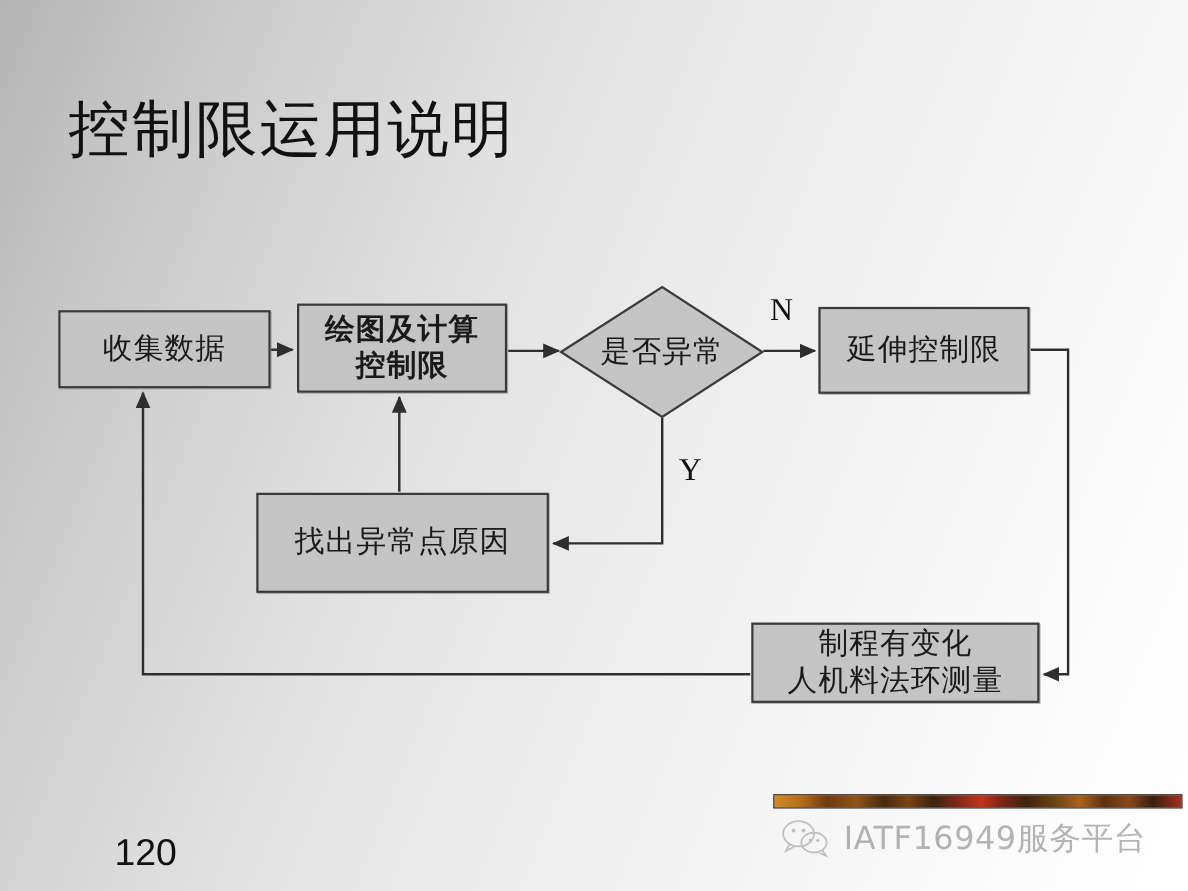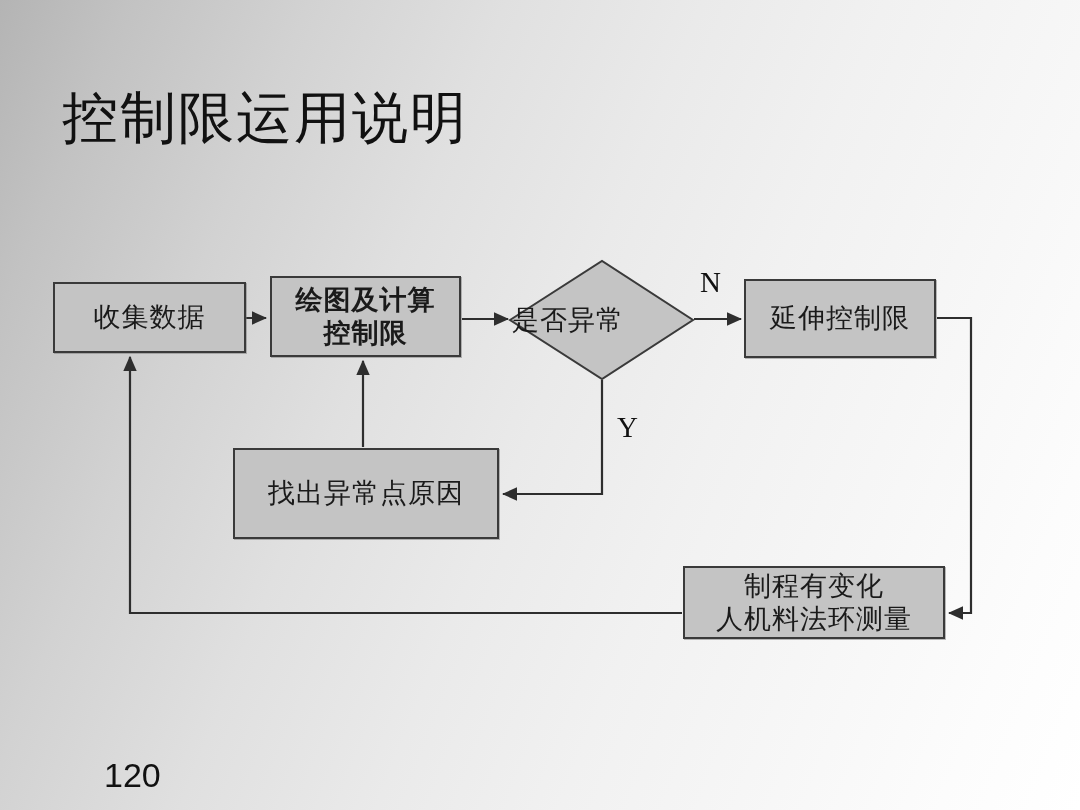--- a/index.html
+++ b/index.html
@@ -74,21 +74,21 @@
   #node-extend  { left: 744px; top: 279px; width: 192px; height: 79px; text-align: right; }
   #node-cause   { left: 233px; top: 448px; width: 266px; height: 91px; }
   #node-change  { left: 683px; top: 566px; width: 262px; height: 73px; }
 
   
   #decision-label {
     position: absolute;
     left: 512px;
     top: 303px;
     width: 180px;
-    text-align: left;
+    text-align: center;
     color: #1a1a1a;
     font-family: "DejaVu Serif", "Liberation Serif", serif;
     font-size: 27px;
     letter-spacing: 1px;
     line-height: 34px;
     pointer-events: none;
   }
   
   .branch-label {
     position: absolute;
@@ -223,14 +223,30 @@
       <span>制程有变化</span>
       <span>人机料法环测量</span>
     </div>
   </div>
 
   <div class="branch-label" id="label-n">N</div>
   <div class="branch-label" id="label-y">Y</div>
 
   <div id="page-number">120</div>
 
+  <div id="brand">
+    <div id="brand-bar"></div>
+    <div id="brand-row">
+      <svg id="wechat-icon" viewBox="0 0 46 36" xmlns="http://www.w3.org/2000/svg">
+        <ellipse cx="17" cy="14" rx="14" ry="11.5" fill="none" stroke="#8a8a8a" stroke-width="1.6"></ellipse>
+        <path d="M 9 23 L 5.5 29.5 L 12.5 26" fill="none" stroke="#8a8a8a" stroke-width="1.6"></path>
+        <circle cx="12.5" cy="11" r="1.8" fill="#8a8a8a"></circle>
+        <circle cx="21.5" cy="11" r="1.8" fill="#8a8a8a"></circle>
+        <ellipse cx="31" cy="22" rx="11.5" ry="9" fill="none" stroke="#8a8a8a" stroke-width="1.6"></ellipse>
+        <path d="M 38.5 29 L 42 34 L 36 31.5" fill="none" stroke="#8a8a8a" stroke-width="1.6"></path>
+        <circle cx="27.5" cy="20" r="1.4" fill="#8a8a8a"></circle>
+        <circle cx="34.5" cy="20" r="1.4" fill="#8a8a8a"></circle>
+      </svg>
+      <div id="brand-text">IATF16949服务平台</div>
+    </div>
+  </div>
 
 </div>
 
 </body></html>

